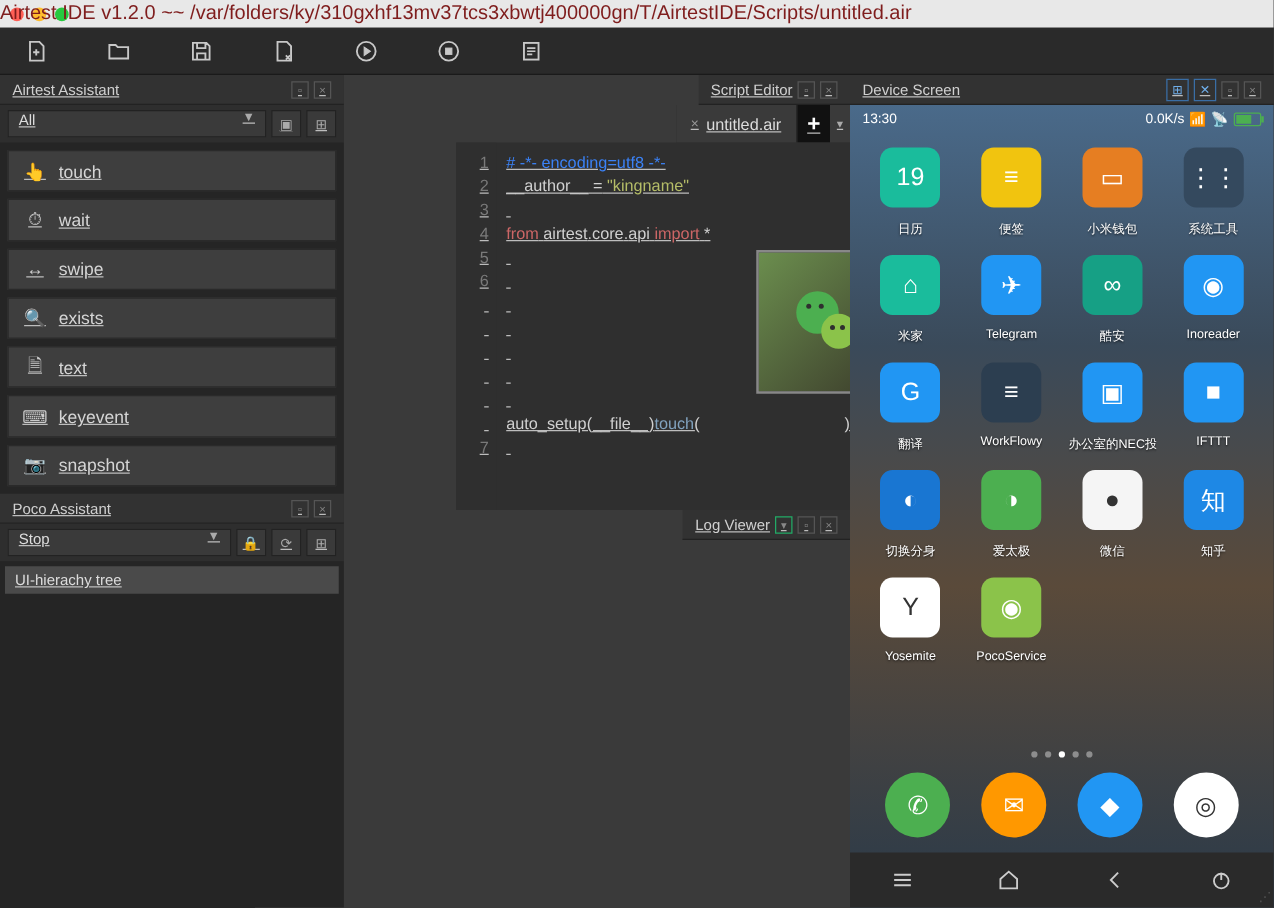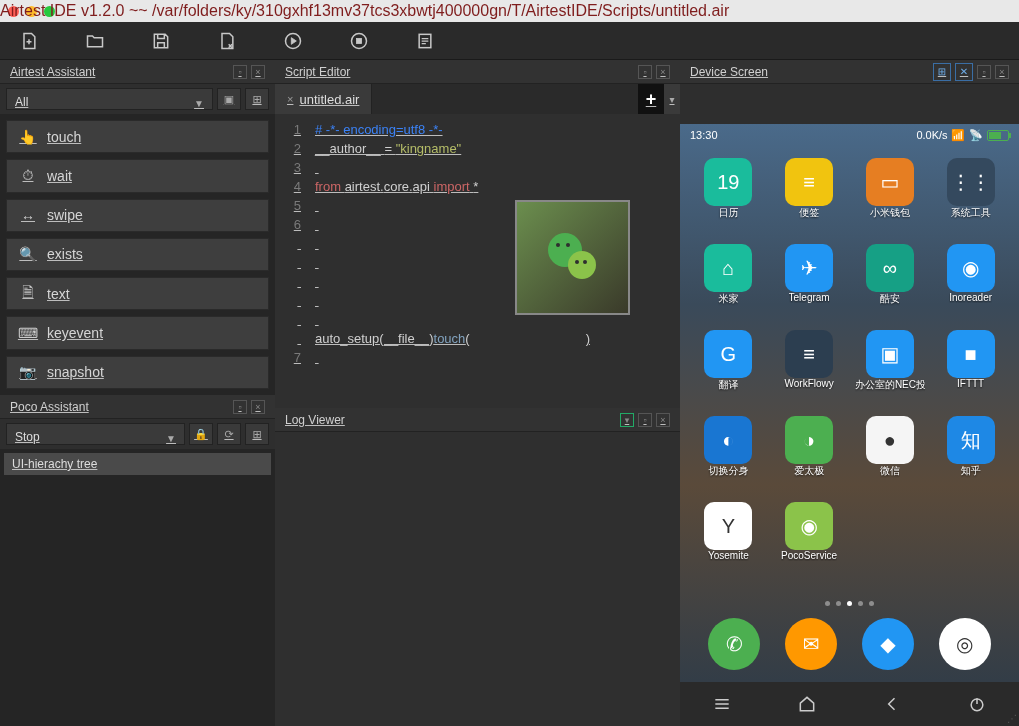--- a/index.html
+++ b/index.html
@@ -13,29 +13,29 @@
 .light.green { background: #27c93f; }
 .title-text { position: absolute; left: 0; right: 0; text-align: left; color: #7f1d1d; font-size: 16px; pointer-events: none; }
 
 .toolbar { height: 38px; background: #2a2a2a; display: flex; align-items: center; padding: 0 18px; gap: 44px; border-bottom: 1px solid #1a1a1a; }
 .tool-icon { width: 22px; height: 22px; color: #c8c8c8; cursor: pointer; display: flex; align-items: center; justify-content: center; }
 .tool-icon svg { width: 20px; height: 20px; fill: currentColor; stroke: currentColor; }
 
 .workspace { display: flex; height: calc(726px - 60px); text-decoration: underline; }
 
 .left-col { width: 275px; display: flex; flex-direction: column; background: #2e2e2e; }
-.mid-col { width: 405px; display: flex; flex-direction: column; }
+.mid-col { width: 405px; display: flex; flex-direction: column; align-items: flex-end; }
 .right-col { flex: 1; display: flex; flex-direction: column; background: #2e2e2e; }
 
 .panel-head { height: 24px; background: #323232; display: flex; align-items: center; padding: 0 10px; font-size: 12px; color: #d0d0d0; border-bottom: 1px solid #222; }
 .panel-head .spacer { flex: 1; }
 .panel-head .pbtn { width: 14px; height: 14px; margin-left: 4px; border: 1px solid #555; font-size: 9px; display:flex; align-items:center; justify-content:center; cursor:pointer; color:#888;}
 
 .dropdown-row { display:flex; align-items:center; padding:4px 6px; gap:4px; background:#2e2e2e; }
-.combo { flex:1; height:22px; background:#3a3a3a; color:#ddd; border:1px solid #222; padding:0 8px; display:flex; align-items:flex-end; justify-content:space-between; cursor:pointer; font-size:12px;}
+.combo { flex:1; height:22px; background:#3a3a3a; color:#ddd; border:1px solid #222; padding:0 8px; display:flex; align-items:flex-start; justify-content:space-between; cursor:pointer; font-size:12px;}
 .combo .caret { font-size:10px; color:#aaa;}
 .mini-btn { width:24px; height:22px; background:#3a3a3a; border:1px solid #222; display:flex; align-items:center; justify-content:center; cursor:pointer; color:#aaa; font-size:11px;}
 
 .cmd-list { padding:6px; display:flex; flex-direction:column; gap:6px; overflow-y:auto; flex:1; background:#252525;}
 .cmd-item { height:44px; background:#3e3e3e; border:1px solid #2a2a2a; display:flex; align-items:center; padding:0 12px; gap:10px; cursor:pointer; color:#d5d5d5; font-size:14px;}
 .cmd-item .ci-icon { width:18px; height:18px; display:flex; align-items:center; justify-content:center; color:#ccc;}
 
 .poco-tree { flex:1; background:#252525; padding:4px;}
 .tree-row { background:#4a4a4a; color:#ddd; padding:4px 8px; font-size:12px;}
 
@@ -56,29 +56,29 @@
 .code-img { position:absolute; left:208px; top:86px; width:115px; height:115px; border:2px solid #888; background:linear-gradient(135deg,#6b8e4e,#3a3a2a); display:flex; align-items:center; justify-content:center;}
 .wechat-bubble{position:relative; width:50px; height:50px;}
 .wc1{position:absolute; width:34px; height:34px; background:#4caf50; border-radius:50%; left:0; top:0;}
 .wc2{position:absolute; width:28px; height:28px; background:#8bc34a; border-radius:50%; left:20px; top:18px;}
 .wc-eye{position:absolute; width:4px; height:4px; background:#2f2f2f; border-radius:50%;}
 
 .log-body{flex:1; background:#2f2f2f;}
 
 .device-head .dbtn{width:18px; height:18px; border:1px solid #3a6ea5; margin-left:4px; display:flex; align-items:center; justify-content:center; font-size:10px; color:#6faeea; cursor:pointer;}
 
-.phone-screen{flex:1; position:relative; background:linear-gradient(180deg,#4a6a8a 0%,#3a4a5a 30%,#5a4a3a 60%,#2a3a4a 100%); overflow:hidden;margin-top:40px;}
+.phone-screen{flex:1; position:relative; background:linear-gradient(180deg,#4a6a8a 0%,#3a4a5a 30%,#5a4a3a 60%,#2a3a4a 100%); overflow:hidden;}
 .phone-status{position:absolute; top:0; left:0; right:0; height:22px; display:flex; align-items:center; justify-content:space-between; padding:0 10px; color:#fff; font-size:11px;}
 .phone-status .right-icons{display:flex; align-items:center; gap:4px;}
 .phone-status .batt{display:inline-block; width:22px; height:11px; border:1px solid #4caf50; border-radius:2px; position:relative;}
 .phone-status .batt::after{content:""; position:absolute; right:-3px; top:2px; width:2px; height:5px; background:#4caf50;}
 .phone-status .batt-fill{position:absolute; left:1px; top:1px; bottom:1px; width:60%; background:#4caf50;}
 
 .app-grid{position:absolute; top:28px; left:0; right:0; bottom:120px; padding:6px 12px; display:grid; grid-template-columns:repeat(4,1fr); grid-auto-rows:82px; gap:4px 8px;}
-.app{display:flex; flex-direction:column; align-items:center; gap:0;}
+.app{display:flex; flex-direction:column; align-items:center; gap:10px;}
 .app-icon{width:48px; height:48px; border-radius:10px; display:flex; align-items:center; justify-content:center; color:#fff; font-size:20px; font-weight:500;}
 .app-label{font-size:10px; color:#fff; text-shadow:0 1px 2px rgba(0,0,0,0.8); text-align:center; white-space:nowrap; max-width:70px; overflow:hidden;}
 
 .dock{position:absolute; bottom:48px; left:0; right:0; height:68px; display:flex; justify-content:space-around; align-items:center; padding:0 16px;}
 .dock .app-icon{width:52px; height:52px; border-radius:26px;}
 
 .page-dots{position:absolute; bottom:120px; left:0; right:0; display:flex; justify-content:center; gap:6px;}
 .page-dots span{width:5px; height:5px; border-radius:50%; background:rgba(255,255,255,0.4);}
 .page-dots span.active{background:#fff;}
 

